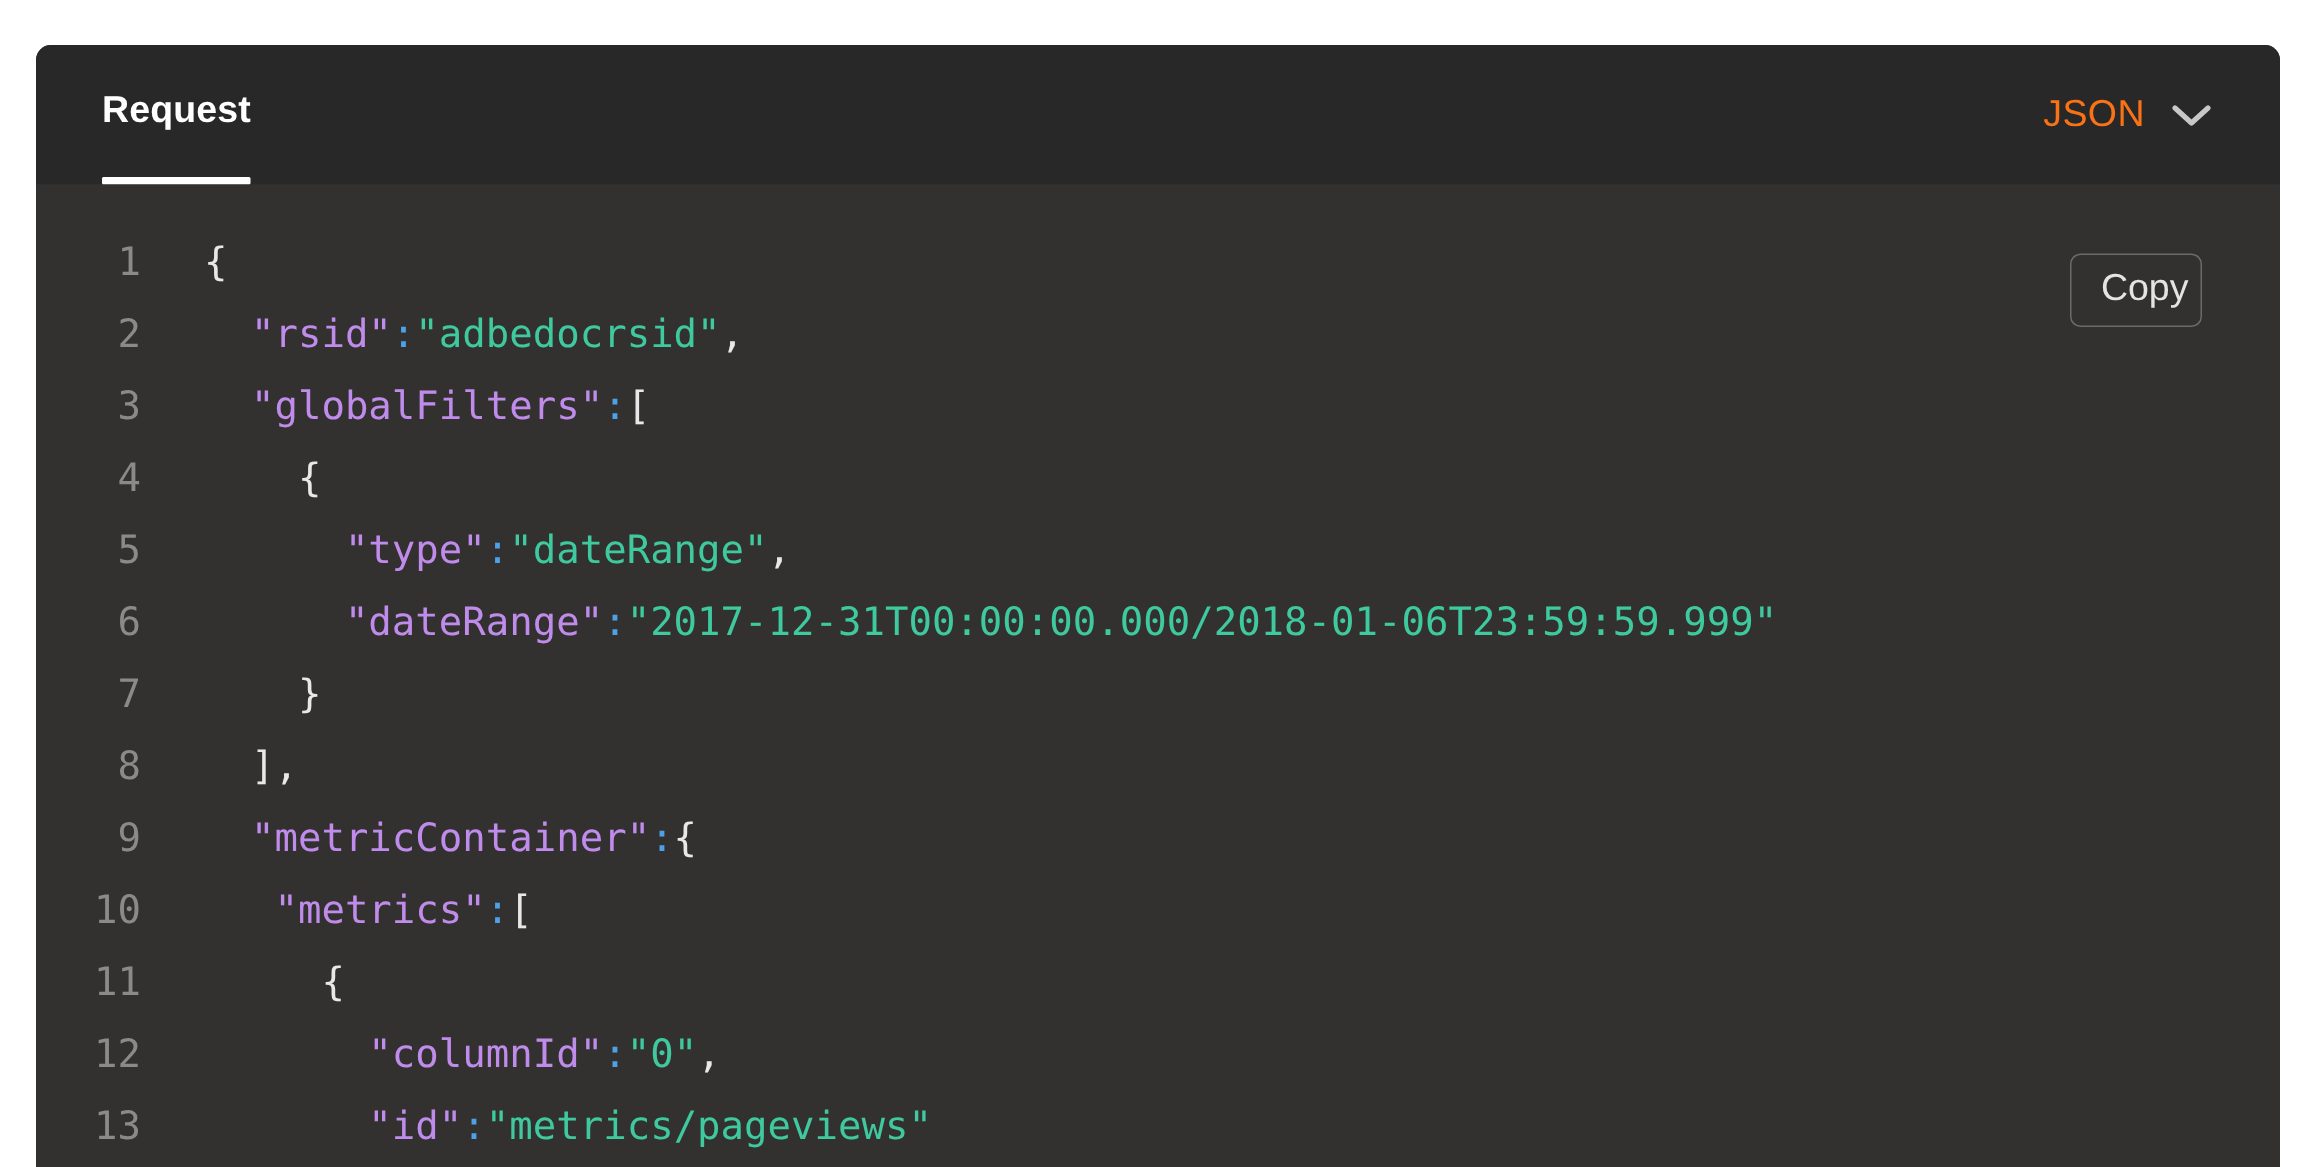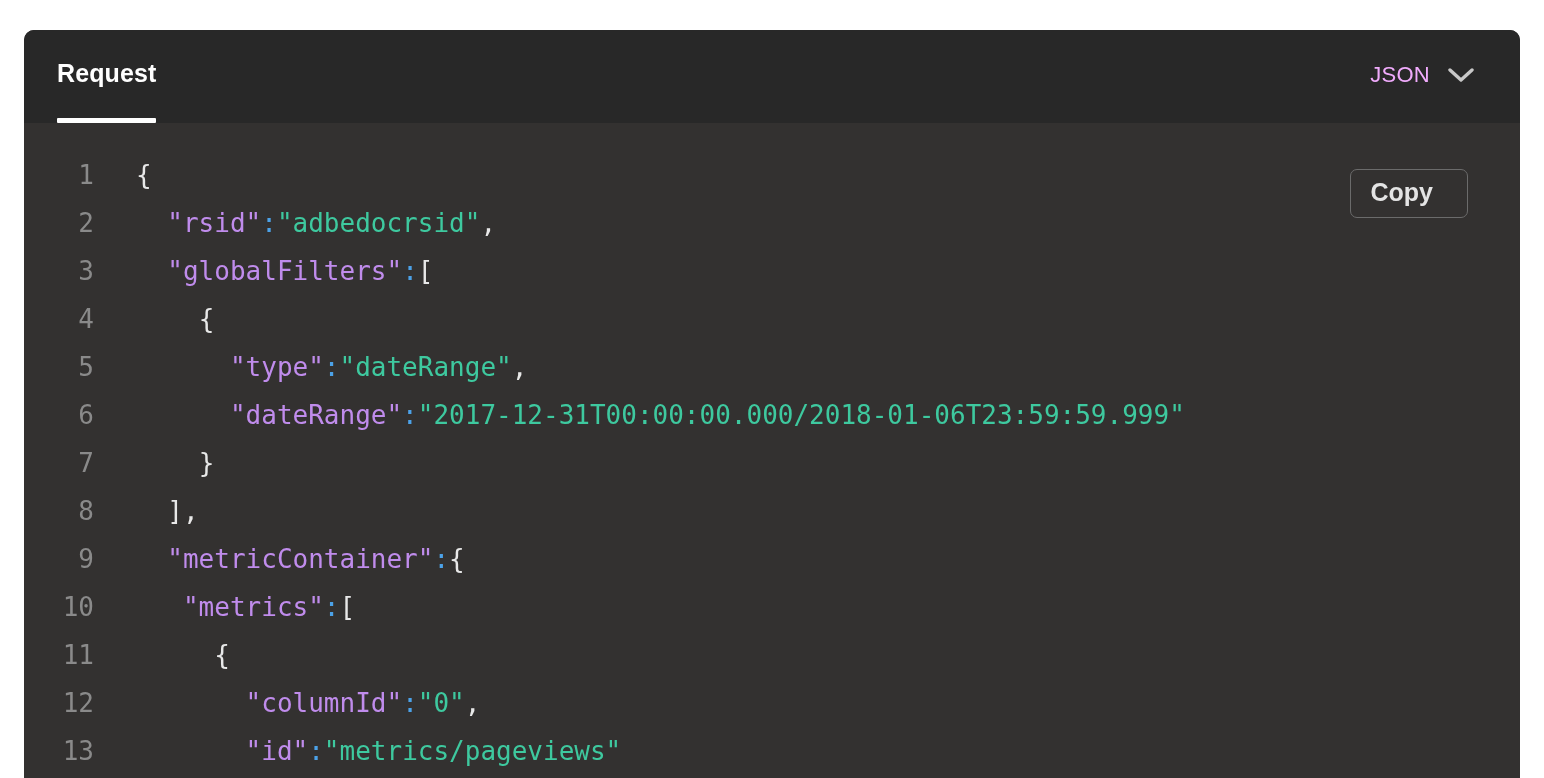--- a/index.html
+++ b/index.html
@@ -37,21 +37,21 @@
     height: 93px;
     background: #282828;
     display: flex;
     align-items: flex-start;
     justify-content: space-between;
   }
 
   .tabs {
     display: flex;
     align-items: flex-start;
-    padding-left: 33px;
+    padding-left: 44px;
     height: 93px;
   }
 
   .tab {
     position: relative;
     height: 93px;
     display: flex;
     align-items: center;
     padding: 0 0 0 0;
     margin-right: 48px;
@@ -84,22 +84,22 @@
     display: flex;
     align-items: center;
     gap: 18px;
     margin-right: 46px;
     margin-top: 32px;
     cursor: pointer;
     user-select: none;
   }
 
   .format-label {
-    font-size: 22px;
-    color: #f0abfc;
+    font-size: 25px;
+    color: #f97316;
     letter-spacing: 0.3px;
   }
 
   .chevron-down {
     width: 26px;
     height: 16px;
     display: block;
   }
 
   
@@ -107,31 +107,30 @@
     position: relative;
     height: 655px;
     background: #333130;
     overflow: hidden;
   }
 
   .copy-button {
     position: absolute;
     right: 52px;
     top: 46px;
-    padding: 10px 34px 12px 20px;
+    padding: 10px 8px 12px 20px;
     border: 1px solid #6b6b6b;
     border-radius: 7px;
     background: transparent;
     color: #e4e4e4;
     font-size: 25px;
     font-family: "Liberation Sans", sans-serif;
     line-height: 1;
     cursor: pointer;
     z-index: 5;
-    font-weight: bold;
   }
 
   .code-block {
     position: absolute;
     left: 0;
     top: 0;
     width: 100%;
     padding-top: 28px;
     font-family: "DejaVu Sans Mono", monospace;
     font-size: 26px;

